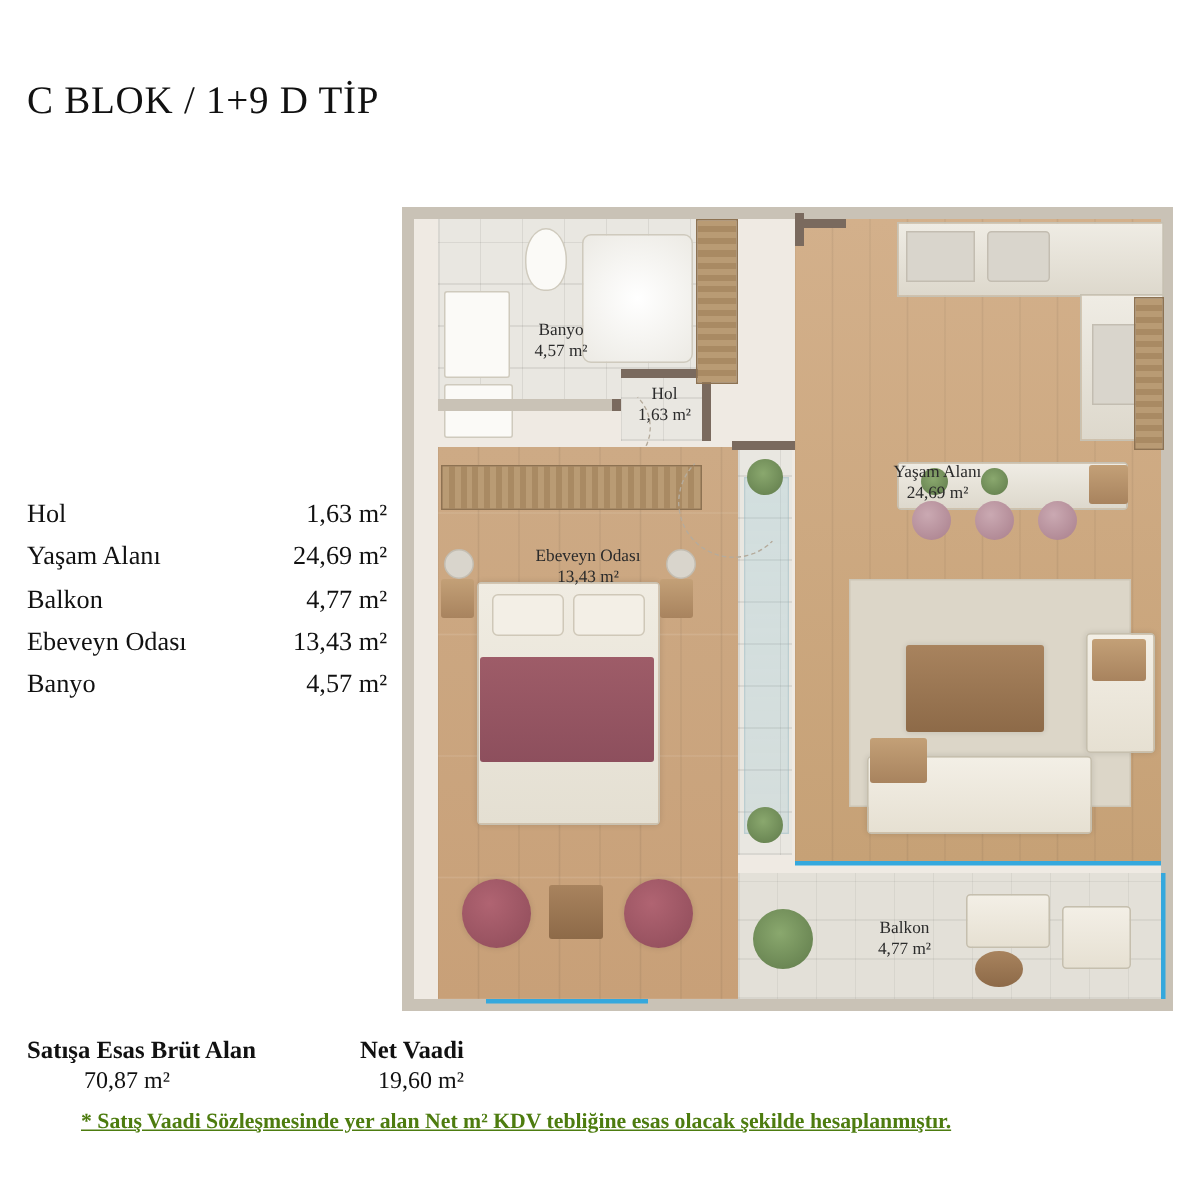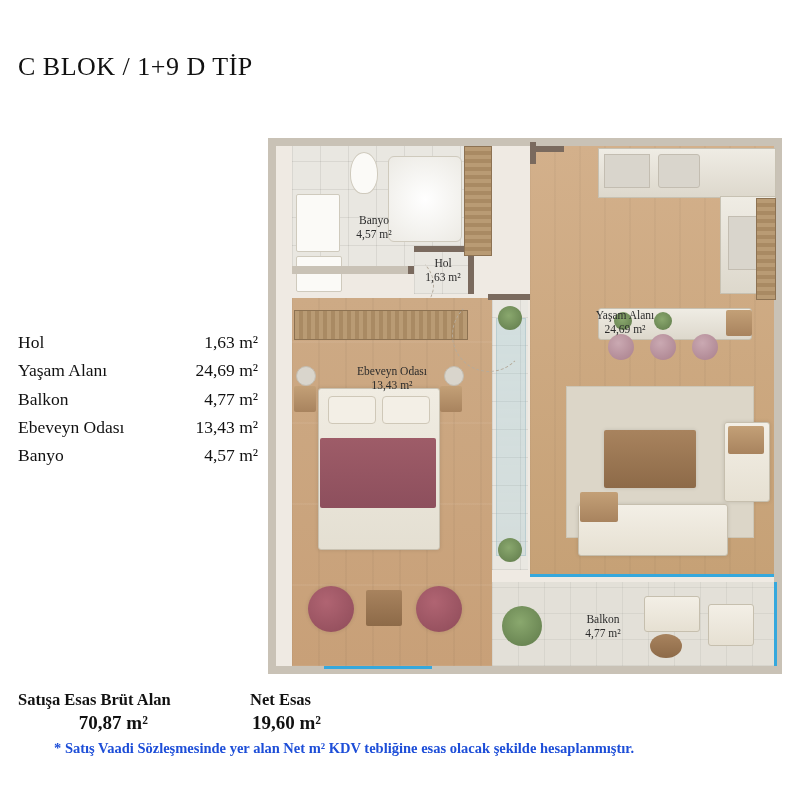--- a/index.html
+++ b/index.html
@@ -101,43 +101,43 @@
   
   .footer {
     position: absolute;
     left: 18px; top: 690px;
     width: 764px;
   }
   .foot-cols {
     position: relative;
     height: 46px;
   }
-  .foot-col { position: absolute; text-align: center; }
+  .foot-col { position: absolute; text-align: left; }
   .foot-col.a { left: 0; }
   .foot-col.b { left: 222px; }
   .foot-label {
     font-size: 16.5px;
     font-weight: bold;
     color: #111;
   }
   .foot-value {
-    font-size: 19px;
+    font-size: 16px;
     color: #111;
     margin-top: 2px;
     margin-left: 38px;
-    font-weight: bold;
   }
   .foot-col.b .foot-value { margin-left: 12px; }
   .foot-note {
     position: absolute;
     left: 36px; top: 50px;
     font-size: 14.5px;
     font-weight: bold;
-    color: #1d4ed8;
+    color: #4d7c0f;
     white-space: nowrap;
+    text-decoration: underline;
   }
 
   
   .plan {
     position: absolute;
     left: 268px; top: 138px;
     width: 514px; height: 536px;
   }
   .plan-bg {
     position: absolute;
@@ -428,20 +428,20 @@
     </div>
   </div>
 
   <div class="footer">
     <div class="foot-cols">
       <div class="foot-col a">
         <div class="foot-label">Satışa Esas Brüt Alan</div>
         <div class="foot-value">70,87 m²</div>
       </div>
       <div class="foot-col b">
-        <div class="foot-label">Net Esas</div>
+        <div class="foot-label">Net Vaadi</div>
         <div class="foot-value">19,60 m²</div>
       </div>
     </div>
     <div class="foot-note">* Satış Vaadi Sözleşmesinde yer alan Net m² KDV tebliğine esas olacak şekilde hesaplanmıştır.</div>
   </div>
 
 </div>
 
 </body></html>

